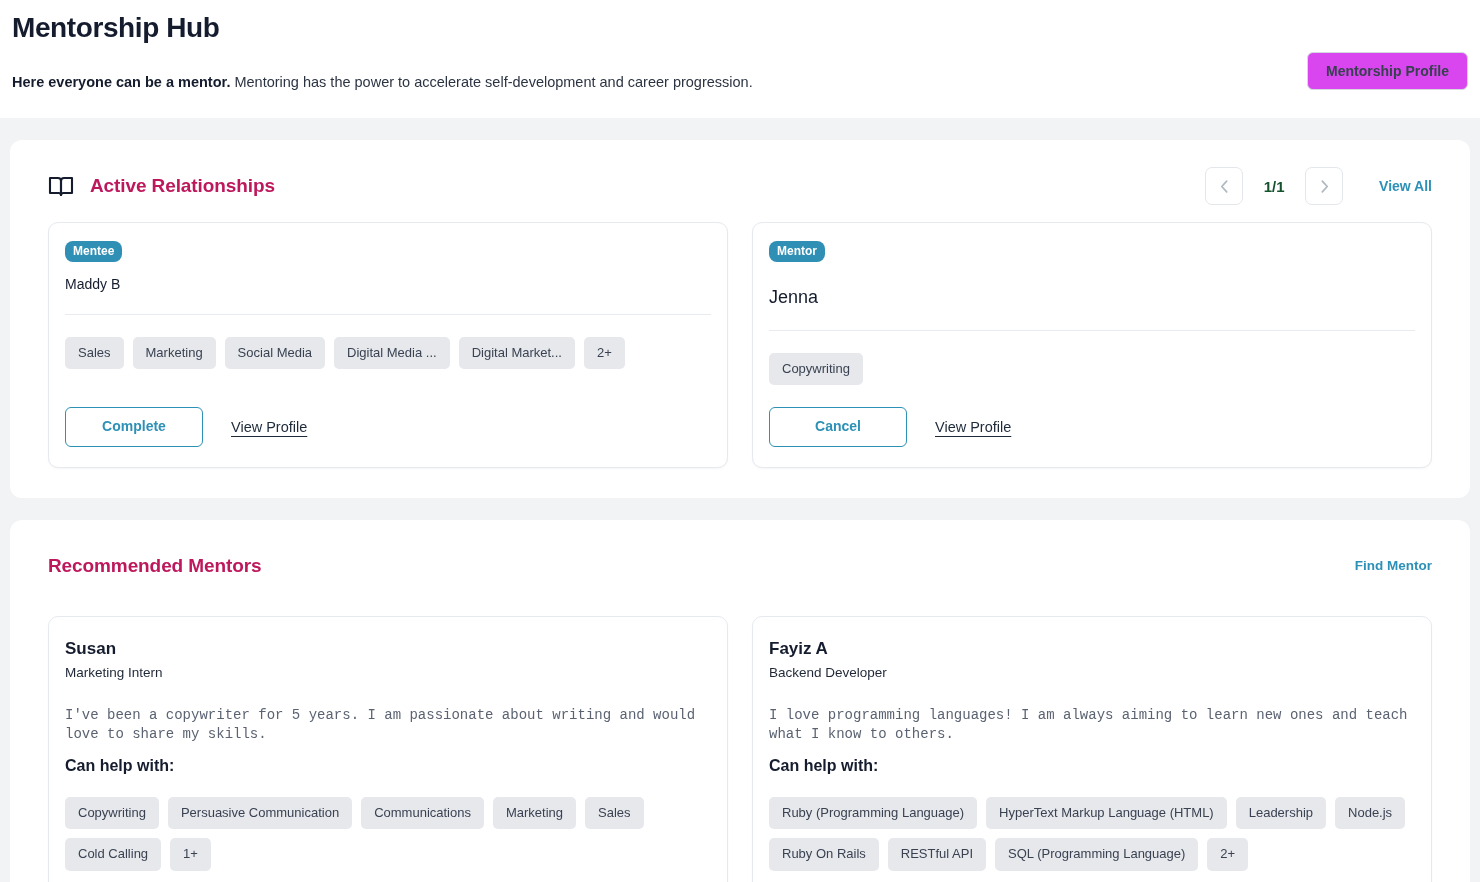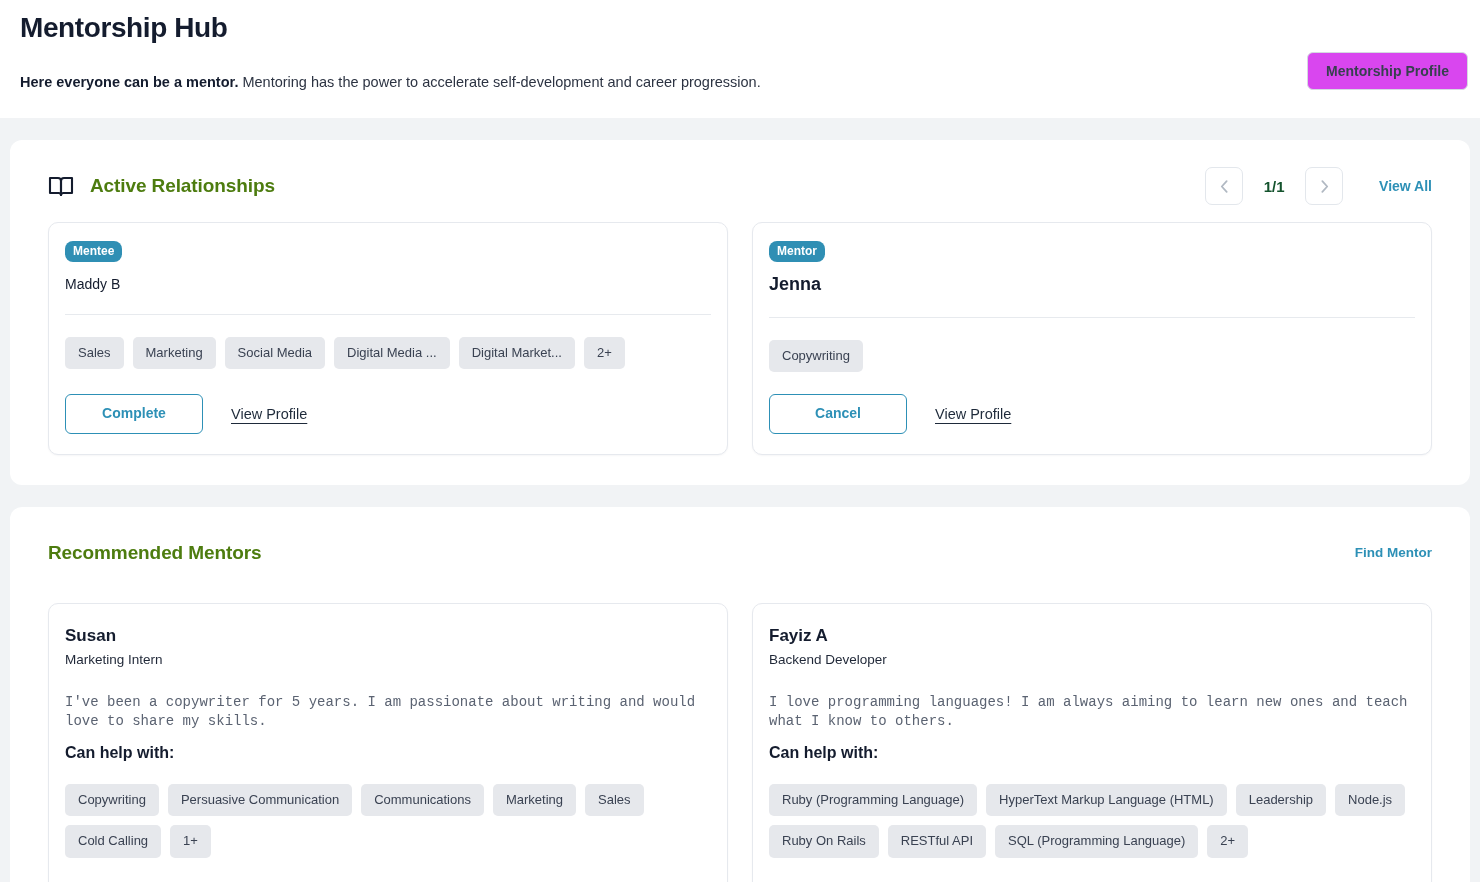--- a/index.html
+++ b/index.html
@@ -9,21 +9,21 @@
     height: 882px;
     background: #f1f3f5;
     font-family: "Liberation Sans", sans-serif;
     color: #1c2434;
     overflow: hidden;
   }
 
   
   .page-header {
     background: #ffffff;
-    padding: 10px 12px 20px 20px;
+    padding: 10px 12px 20px 12px;
     position: relative;
     height: 118px;
   }
   .page-title {
     font-size: 28px;
     font-weight: 700;
     letter-spacing: -0.4px;
     color: #141c2e;
     line-height: 1.3;
     padding-left: 0px;
@@ -61,21 +61,21 @@
   .section.active-rel { margin-top: 22px; padding: 24px 38px 30px 38px; }
   .section.recommended { margin-top: 22px; padding: 24px 38px 0px 38px; }
 
   .sec-head {
     display: flex;
     align-items: center;
     justify-content: space-between;
     height: 44px;
   }
   .sec-head-left { display: flex; align-items: center; gap: 16px; }
-  .sec-title { font-size: 19px; font-weight: 700; color: #4d7c0f; letter-spacing: -0.1px; }
+  .sec-title { font-size: 19px; font-weight: 700; color: #be185d; letter-spacing: -0.1px; }
   .sec-title.plain { font-size: 19px; }
 
   .book-icon { width: 26px; height: 22px; display: block; }
 
   .pager { display: flex; align-items: center; gap: 14px; }
   .pg-btn {
     width: 38px; height: 38px;
     border: 1px solid #e3e7ec;
     border-radius: 7px;
     background: #ffffff;
@@ -113,21 +113,21 @@
     background: #2f8fb4;
     color: #ffffff;
     font-size: 12px;
     font-weight: 600;
     border-radius: 8px;
     padding: 4px 8px;
     line-height: 1.1;
     align-self: flex-start;
   }
   .rel-name-sm { margin-top: 14px; font-size: 14px; font-weight: 400; color: #141c2e; }
-  .rel-name-lg { margin-top: 12px; font-size: 18px; font-weight: 700; color: #141c2e; }
+  .rel-name-lg { margin-top: 25px; font-size: 18px; font-weight: 400; color: #141c2e; }
   .divider { height: 1px; background: #e7eaee; margin-top: 22px; }
 
   .pill-row {
     display: flex; flex-wrap: wrap; gap: 9px;
     margin-top: 22px;
   }
   .pill {
     background: #e6e8ec;
     color: #3a4252;
     border-radius: 5px;

